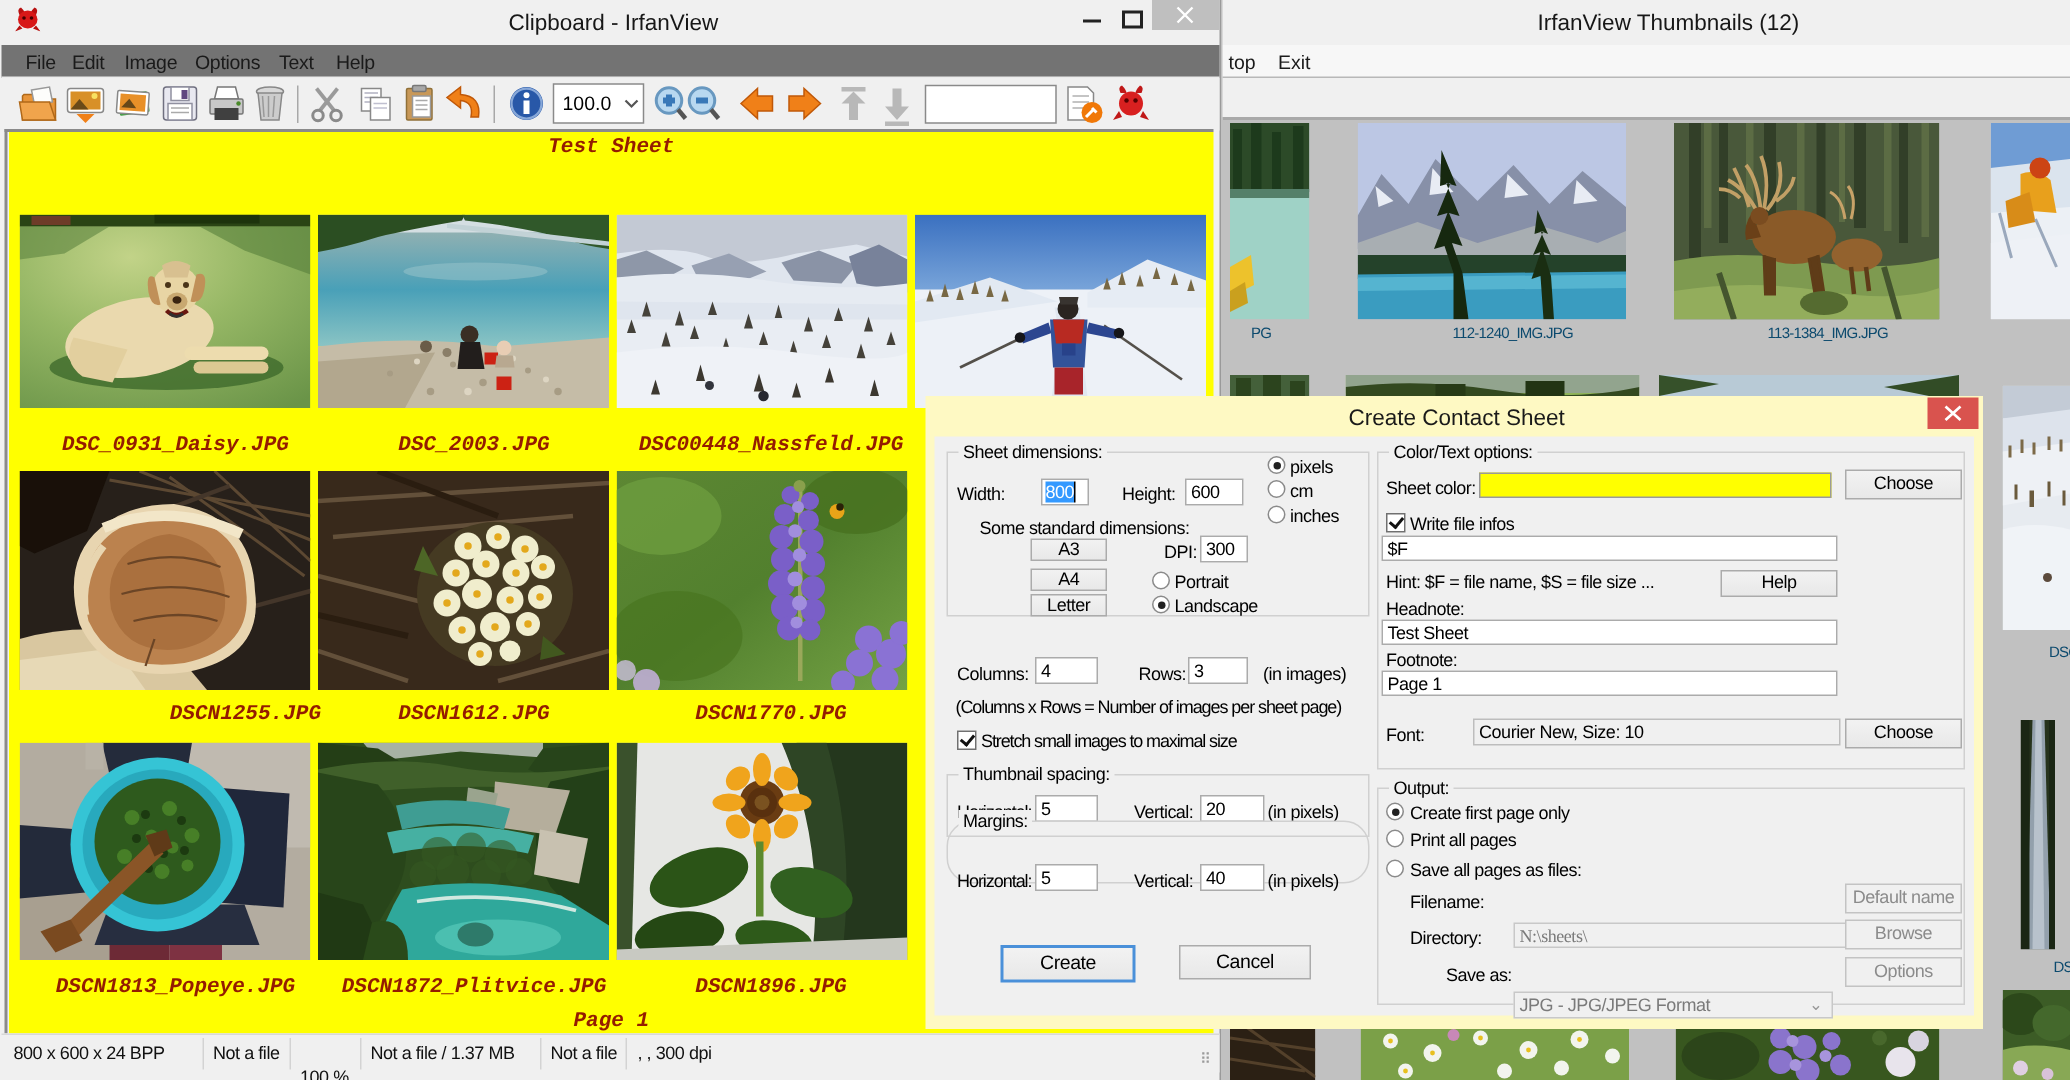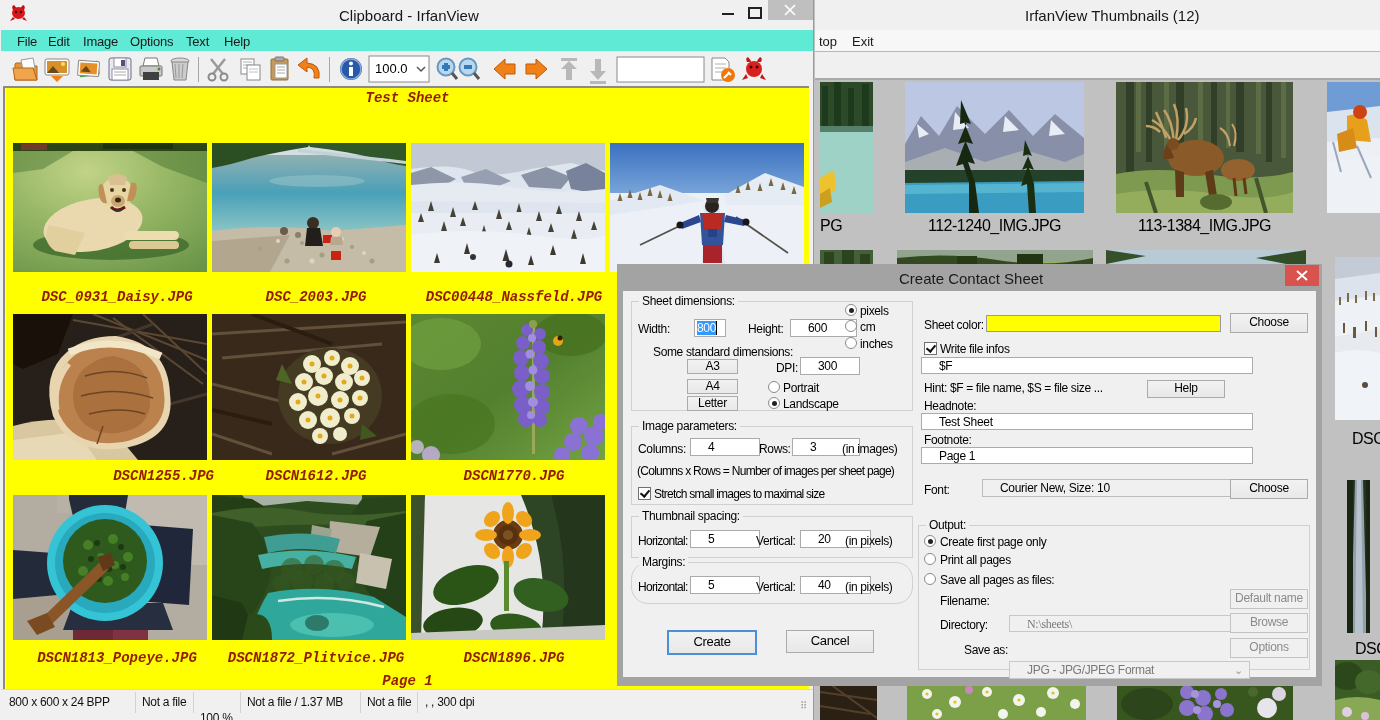--- a/index.html
+++ b/index.html
@@ -2,47 +2,47 @@
 <html><head><meta charset="utf-8">
 <style>
 html,body{margin:0;padding:0;}
 body{width:1380px;height:720px;overflow:hidden;position:relative;background:#c1c1c1;
  font-family:"Liberation Sans",sans-serif;-webkit-font-smoothing:antialiased;}
 .abs{position:absolute;}
 
 #lwin{left:0;top:0;width:814px;height:720px;background:#f0f0f0;border-right:1px solid #9a9a9a;box-sizing:border-box;}
 .titletext{font-size:15px;color:#171717;}
 #lclose{left:768px;top:0;width:45px;height:20px;background:#bfbfbf;color:#fff;text-align:center;line-height:19px;font-size:13px;}
-#lmenu{left:1px;top:30px;width:812px;height:21px;background:#5eead4;border-bottom:1px solid #ececec;}
+#lmenu{left:1px;top:30px;width:812px;height:21px;background:#737373;border-bottom:1px solid #ececec;}
 #lmenu span{position:absolute;top:4px;font-size:13px;color:#1a1a1a;letter-spacing:-0.2px;}
 #ltools{left:1px;top:52px;width:812px;height:35px;background:#f0f0f0;}
 #canvas{left:6px;top:88px;width:803px;height:601px;background:#ffff00;overflow:hidden;}
 .cvb{background:#8a8a8a;}
 .cap{position:absolute;font-family:"Liberation Mono",monospace;font-weight:bold;font-style:italic;font-size:14px;color:#941c00;text-align:center;white-space:nowrap;}
 .ph{position:absolute;overflow:hidden;}
 .ph svg{display:block;}
 #lstatus{left:1px;top:689px;width:812px;height:25px;background:#f0f0f0;border-top:1px solid #d8d8d8;}
 #lstatus .cell{position:absolute;top:5px;font-size:12px;letter-spacing:-0.3px;color:#111;}
 #lstatus .sep{position:absolute;top:2px;width:1px;height:21px;background:#d3d3d3;}
 
 #rwin{left:815px;top:0;width:565px;height:720px;background:#c1c1c1;}
 #rtitle{left:0;top:0;width:565px;height:30px;background:#f0f0f0;}
 #rmenu{left:0;top:30px;width:565px;height:21px;background:#f7f7f7;border-bottom:1px solid #b8b8b8;}
 #rmenu span{position:absolute;top:4px;font-size:13px;color:#1a1a1a;}
 #rtools{left:0;top:52px;width:565px;height:26px;background:#f0f0f0;border-bottom:2px solid #a9a9a9;}
-.tlabel{position:absolute;font-size:16px;letter-spacing:-0.5px;color:#000000;white-space:nowrap;}
-
-#dlg{left:617px;top:264px;width:705px;height:422px;background:#a3a3a3;}
+.tlabel{position:absolute;font-size:10px;letter-spacing:-0.5px;color:#0c4a6e;white-space:nowrap;margin-left:14px;}
+
+#dlg{left:617px;top:264px;width:705px;height:422px;background:#fef9c3;}
 #dlgclose{left:668px;top:1px;width:34px;height:21px;background:#d9534e;color:#fff;font-size:13px;text-align:center;line-height:21px;}
 #dlgbody{left:6px;top:27px;width:693px;height:386px;background:#f0f0f0;font-size:12px;color:#000;}
 #dlgbody .lbl,#dlgbody .gl{font-size:12px;letter-spacing:-0.35px;}
 .grp{position:absolute;border:1px solid #d0d0d0;}
 .grp>.gl{position:absolute;left:7px;top:-8px;background:#f0f0f0;padding:0 3px;white-space:nowrap;}
 .lbl{position:absolute;color:#000;white-space:nowrap;}
-.inp{position:absolute;background:#fff;border:1px solid #ababab;font-size:12px;padding:0 17px;line-height:16px;color:#000;white-space:nowrap;overflow:hidden;letter-spacing:-0.3px;}
+.inp{position:absolute;background:#fff;border:1px solid #ababab;font-size:12px;padding:0 3px;line-height:16px;color:#000;white-space:nowrap;overflow:hidden;letter-spacing:-0.3px;}
 .btn{position:absolute;background:linear-gradient(#f2f2f2,#e8e8e8);border:1px solid #ababab;text-align:center;font-size:12px;letter-spacing:-0.3px;color:#000;}
 .btn.dis{color:#8b8b8b;background:#f0f0f0;border-color:#c3c3c3;}
 .inp.dis{background:#f0f0f0;border-color:#c8c8c8;color:#7a7a7a;}
 .radio{position:absolute;width:10px;height:10px;border:1px solid #8a8a8a;border-radius:50%;background:#fff;}
 .radio.sel::after{content:"";position:absolute;left:2.5px;top:2.5px;width:5px;height:5px;border-radius:50%;background:#222;}
 .check{position:absolute;width:11px;height:11px;border:1px solid #707070;background:#fff;}
 .check::after{content:"";position:absolute;left:3px;top:0px;width:4px;height:7px;border:solid #111;border-width:0 2px 2px 0;transform:rotate(40deg);}
 </style></head>
 <body>
 
@@ -858,53 +858,53 @@
   <div class="btn" style="left:64px;top:68px;width:49px;height:13px;line-height:12px;">A3</div>
   <div class="btn" style="left:64px;top:88px;width:49px;height:13px;line-height:12px;">A4</div>
   <div class="btn" style="left:64px;top:105px;width:49px;height:13px;line-height:12px;">Letter</div>
   <div class="lbl" style="left:153px;top:70px;">DPI:</div>
   <div class="inp" style="left:177px;top:66px;width:24px;height:16px;">300</div>
   <div class="radio" style="left:145px;top:90px;"></div>
       <div class="lbl" style="left:160px;top:90px;">Portrait</div>
   <div class="radio sel" style="left:145px;top:106px;"></div>
       <div class="lbl" style="left:160px;top:106px;">Landscape</div>
 
-  <div class="grp" style="left:8px;top:135px;width:280px;height:77px;">
-        <span class="gl">Image parameters:</span>
-      </div>
   <div class="lbl" style="left:15px;top:151px;">Columns:</div>
   <div class="inp" style="left:67px;top:147px;width:34px;height:16px;">4</div>
   <div class="lbl" style="left:136px;top:151px;">Rows:</div>
   <div class="inp" style="left:169px;top:147px;width:32px;height:16px;">3</div>
   <div class="lbl" style="left:219px;top:151px;">(in images)</div>
   <div class="lbl" style="left:14px;top:173px;letter-spacing:-0.72px;">(Columns x Rows = Number of images per sheet page)</div>
   <div class="check" style="left:15px;top:196px;"></div>
   <div class="lbl" style="left:31px;top:196px;letter-spacing:-0.75px;">Stretch small images to maximal size</div>
 
   <div class="grp" style="left:8px;top:225px;width:280px;height:40px;">
         <span class="gl">Thumbnail spacing:</span>
       </div>
   <div class="lbl" style="left:15px;top:243px;letter-spacing:-0.7px;">Horizontal:</div>
   <div class="inp" style="left:67px;top:239px;width:34px;height:16px;">5</div>
   <div class="lbl" style="left:133px;top:243px;">Vertical:</div>
   <div class="inp" style="left:177px;top:239px;width:35px;height:16px;">20</div>
   <div class="lbl" style="left:222px;top:243px;">(in pixels)</div>
 
-  <div class="grp" style="left:8px;top:271px;width:280px;height:40px;border-radius:17px;">
+  <div class="grp" style="left:8px;top:256px;width:280px;height:40px;border-radius:17px;">
         <span class="gl">Margins:</span>
       </div>
   <div class="lbl" style="left:15px;top:289px;letter-spacing:-0.7px;">Horizontal:</div>
   <div class="inp" style="left:67px;top:285px;width:34px;height:16px;">5</div>
   <div class="lbl" style="left:133px;top:289px;">Vertical:</div>
   <div class="inp" style="left:177px;top:285px;width:35px;height:16px;">40</div>
   <div class="lbl" style="left:222px;top:289px;">(in pixels)</div>
 
   <div class="btn" style="left:44px;top:339px;width:86px;height:21px;line-height:20px;border:2px solid #4a90d9;font-size:13px;">Create</div>
   <div class="btn" style="left:163px;top:339px;width:86px;height:21px;line-height:20px;font-size:13px;">Cancel</div>
 
+  <div class="grp" style="left:295px;top:10px;width:390px;height:210px;">
+        <span class="gl">Color/Text options:</span>
+      </div>
   <div class="lbl" style="left:301px;top:27px;">Sheet color:</div>
   <div class="abs" style="left:363px;top:24px;width:233px;height:15px;background:#ffff00;border:1px solid #9a9a9a;"></div>
   <div class="btn" style="left:607px;top:22px;width:76px;height:18px;line-height:17px;">Choose</div>
   <div class="check" style="left:301px;top:51px;"></div>
   <div class="lbl" style="left:317px;top:51px;">Write file infos</div>
   <div class="inp" style="left:298px;top:66px;width:296px;height:15px;">$F</div>
   <div class="lbl" style="left:301px;top:90px;">Hint: $F = file name, $S = file size ...</div>
   <div class="btn" style="left:524px;top:89px;width:76px;height:16px;line-height:15px;">Help</div>
   <div class="lbl" style="left:301px;top:108px;">Headnote:</div>
   <div class="inp" style="left:298px;top:122px;width:296px;height:15px;">Test Sheet</div>

